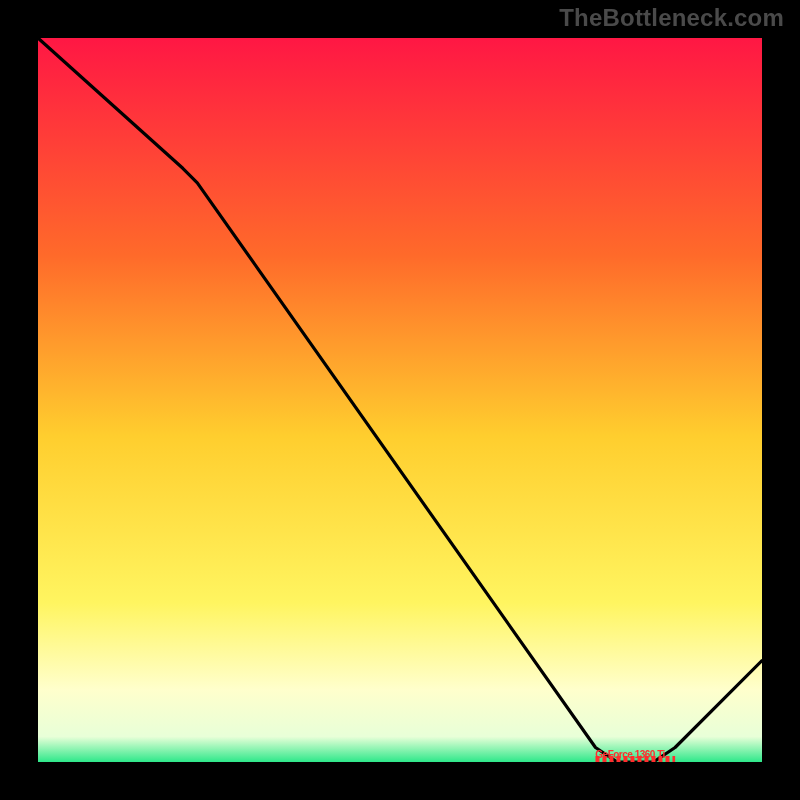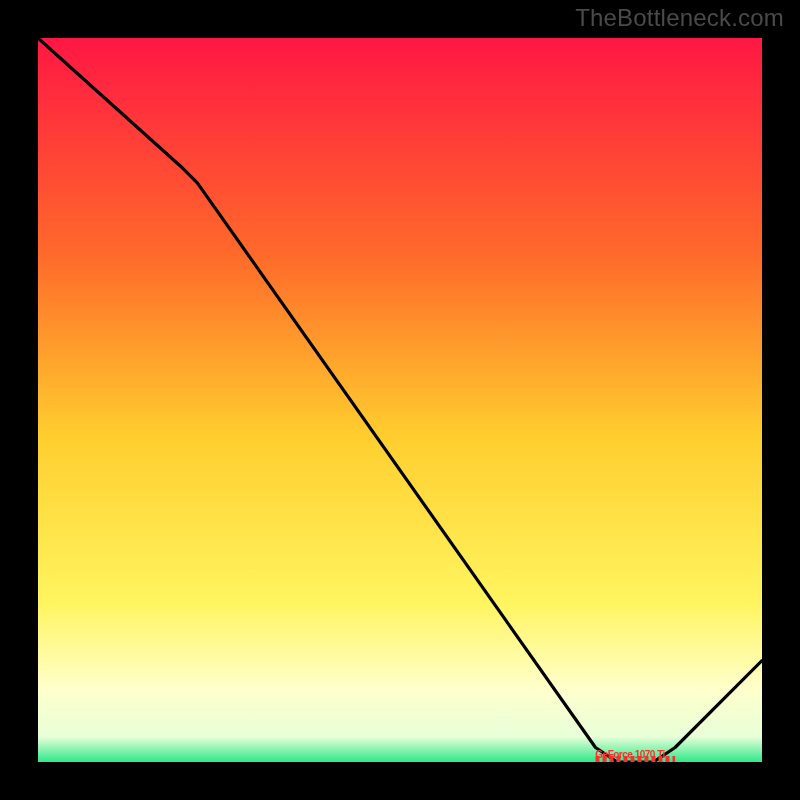--- a/index.html
+++ b/index.html
@@ -26,21 +26,21 @@
   }
   .plot svg {
     display: block;
   }
   .watermark {
     position: absolute;
     top: 4px;
     right: 16px;
     color: #4a4a4a;
     font-size: 24px;
-    font-weight: 400;
+    font-weight: 700;
     letter-spacing: 0.2px;
   }
   .baseline-label {
     position: absolute;
     font-size: 10px;
     font-weight: 700;
     color: #ff2d2d;
     letter-spacing: -0.5px;
     white-space: nowrap;
   }
@@ -63,14 +63,14 @@
             <stop offset="96.5%" stop-color="#e8ffd8"></stop>
             <stop offset="100%" stop-color="#2ee88a"></stop>
           </linearGradient>
       </defs>
       <rect x="0" y="0" width="724" height="724" fill="url(#bg-grad)"></rect>
       <path id="curve" fill="none" stroke="#000" stroke-width="3.2" stroke-linejoin="round" stroke-linecap="round" d="M0.0 0.0 L144.8 130.3 L159.3 144.8 L557.5 709.5 L579.2 724.0 L615.4 724.0 L637.1 709.5 L724.0 622.6"></path>
       <line id="baseline" stroke="#ff2d2d" stroke-width="6" stroke-dasharray="4 3" x1="557.48" x2="637.12" y1="721" y2="721"></line>
     </svg>
   </div>
 
-  <div id="baseline-label" class="baseline-label" style="left: 595.3px; top: 749px;">GeForce 1070 Ti</div>
+  <div id="baseline-label" class="baseline-label" style="left: 595.3px; top: 749px;">GeForce 1360 Ti</div>
 </div>
 
 </body></html>

